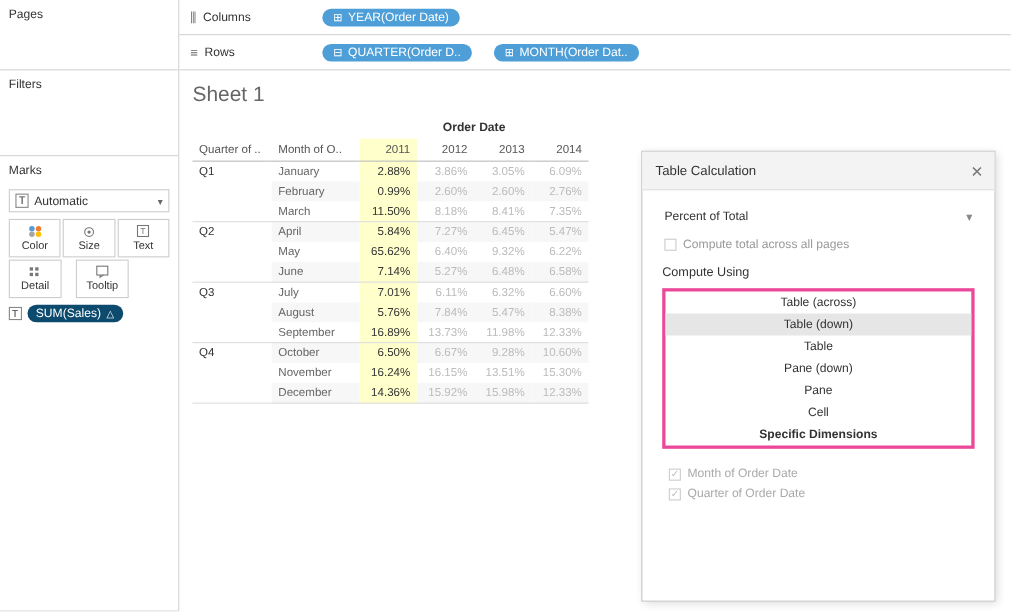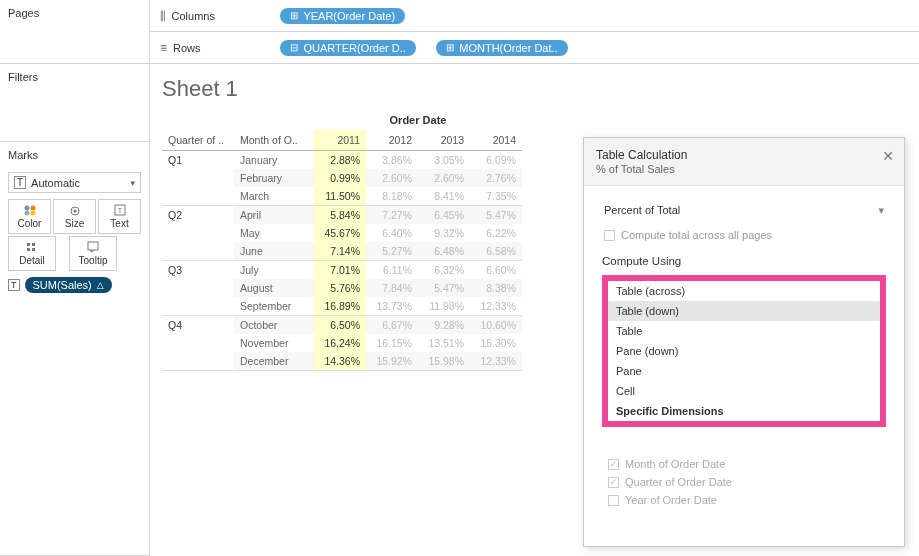--- a/index.html
+++ b/index.html
@@ -1,18 +1,18 @@
 <!DOCTYPE html>
 <html><head>
 <meta charset="utf-8">
 <style>
 * { box-sizing: border-box; margin: 0; padding: 0; font-family: -apple-system, BlinkMacSystemFont, "Segoe UI", Arial, sans-serif; }
 body { width: 919px; height: 556px; background: #fff; font-size: 11px; color: #333; position: relative; overflow: hidden; }
 .container { display: flex; height: 100%; }
-.sidebar { width: 150px; border-right: 1px solid #d4d4d4; display: flex; flex-direction: column; }
+.sidebar { width: 163px; border-right: 1px solid #d4d4d4; display: flex; flex-direction: column; }
 .panel { border-bottom: 1px solid #d4d4d4; }
 .panel-header { padding: 7px 8px; font-size: 11px; color: #333; }
 .pages-panel { height: 64px; }
 .filters-panel { height: 78px; }
 .marks-panel { flex: 1; padding-bottom: 10px; }
 .marks-dropdown { margin: 4px 8px 6px; border: 1px solid #ccc; padding: 3px 5px; display: flex; align-items: center; gap: 5px; background: #fff; }
 .marks-dropdown .dd-icon { font-size: 10px; border: 1px solid #888; padding: 0 2px; }
 .marks-dropdown .dd-arrow { margin-left: auto; font-size: 9px; color: #666; }
 .mark-buttons { display: flex; gap: 2px; margin: 0 8px 2px; }
 .mark-btn { flex: 1; border: 1px solid #ccc; padding: 4px 2px; text-align: center; background: #fff; font-size: 10px; }
@@ -23,21 +23,21 @@
 .pill-row .t-icon { border: 1px solid #888; font-size: 9px; padding: 0 2px; }
 .green-pill { background: #0c4a6e; color: #fff; border-radius: 10px; padding: 2px 8px; font-size: 11px; display: inline-flex; align-items: center; gap: 5px; }
 .green-pill .tri { font-size: 9px; }
 .main { flex: 1; display: flex; flex-direction: column; }
 .shelf-row { display: flex; align-items: center; border-bottom: 1px solid #d4d4d4; height: 32px; padding: 0 10px; gap: 20px; }
 .shelf-label { display: flex; align-items: center; gap: 6px; min-width: 100px; font-size: 11px; }
 .shelf-icon { color: #666; font-size: 12px; }
 .blue-pill { background: #4e9fd8; color: #fff; border-radius: 11px; padding: 2px 10px; font-size: 11px; display: inline-flex; align-items: center; gap: 5px; }
 .blue-pill .sym { font-size: 10px; }
 .sheet-area { padding: 12px 12px; position: relative; }
-.sheet-title { font-size: 22px; color: #666; font-weight: 300; margin-bottom: 8px; }
+.sheet-title { font-size: 19px; color: #666; font-weight: 300; margin-bottom: 8px; }
 .crosstab { border-collapse: collapse; }
 .ct-superheader { text-align: center; font-size: 11px; padding: 4px 0; }
 .ct-header th { border-bottom: 1px solid #bbb; font-weight: normal; font-size: 10.5px; padding: 4px 6px; text-align: right; color: #555; }
 .ct-header th.lh { text-align: left; }
 .ct-row td { padding: 3px 6px; font-size: 10.5px; text-align: right; }
 .ct-row td.q { text-align: left; width: 72px; vertical-align: top; border-bottom: 1px solid #ddd; }
 .ct-row td.m { text-align: left; width: 80px; color: #666; }
 .ct-row td.hl { background: #feffca; color: #333; font-weight: 500; }
 .ct-row td.dim { color: #bbb; }
 .ct-row.divider td { border-bottom: 1px solid #ddd; }
@@ -45,21 +45,21 @@
 .dialog { position: absolute; left: 583px; top: 137px; width: 322px; height: 410px; background: #fff; border: 1px solid #c6c6c6; box-shadow: 2px 2px 8px rgba(0,0,0,0.15); }
 .dialog-header { background: #f3f3f3; padding: 10px 12px; border-bottom: 1px solid #e0e0e0; }
 .dialog-title { font-size: 12px; color: #333; }
 .dialog-sub { font-size: 11px; color: #666; margin-top: 1px; }
 .dialog-close { position: absolute; right: 10px; top: 10px; font-size: 14px; color: #777; cursor: pointer; }
 .dialog-body { padding: 14px 18px; }
 .dlg-section-label { font-size: 11.5px; margin-bottom: 8px; color: #333; }
 .dlg-select { display: flex; justify-content: space-between; padding: 4px 2px; font-size: 11px; color: #333; margin-bottom: 8px; }
 .dlg-check { display: flex; align-items: center; gap: 6px; font-size: 11px; color: #999; margin-bottom: 14px; padding-left: 2px; }
 .dlg-check .cb { width: 11px; height: 11px; border: 1px solid #ccc; }
-.compute-list { border: 6px solid #ec4899; margin-bottom: 28px; }
+.compute-list { border: 3px solid #ec4899; margin-bottom: 14px; text-align: center; }
 .compute-item { padding: 4px 8px; font-size: 11px; color: #333; }
 .compute-item.sel { background: #e6e6e6; }
 .compute-item.bold { font-weight: bold; }
 .dim-list { }
 .dim-item { display: flex; align-items: center; gap: 6px; padding: 3px 6px; font-size: 11px; color: #aaa; }
 .dim-item .cb { width: 11px; height: 11px; border: 1px solid #ccc; display: inline-flex; align-items: center; justify-content: center; font-size: 9px; color: #bbb; }
 svg { display: block; }
 </style>
 </head>
 <body>
@@ -202,21 +202,21 @@
             <tr class="ct-row">
               <td class="q" rowspan="3">Q2</td>
               <td class="m alt-bg">April</td>
               <td class="hl" style="width: 52px;">5.84%</td>
               <td class="dim alt-bg" style="width: 52px;">7.27%</td>
               <td class="dim alt-bg" style="width: 52px;">6.45%</td>
               <td class="dim alt-bg" style="width: 52px;">5.47%</td>
             </tr>
             <tr class="ct-row">
               <td class="m">May</td>
-              <td class="hl" style="width: 52px;">45.67%</td>
+              <td class="hl" style="width: 52px;">65.62%</td>
               <td class="dim" style="width: 52px;">6.40%</td>
               <td class="dim" style="width: 52px;">9.32%</td>
               <td class="dim" style="width: 52px;">6.22%</td>
             </tr>
             <tr class="ct-row divider">
               <td class="m alt-bg">June</td>
               <td class="hl" style="width: 52px;">7.14%</td>
               <td class="dim alt-bg" style="width: 52px;">5.27%</td>
               <td class="dim alt-bg" style="width: 52px;">6.48%</td>
               <td class="dim alt-bg" style="width: 52px;">6.58%</td>
@@ -267,21 +267,20 @@
             </tr>
           </tbody>
       </table>
     </div>
   </div>
 </div>
 
 <div class="dialog">
   <div class="dialog-header">
     <div class="dialog-title">Table Calculation</div>
-    <div class="dialog-sub">% of Total Sales</div>
     <div class="dialog-close">✕</div>
   </div>
   <div class="dialog-body">
     <div class="dlg-select">
       <span>Percent of Total</span>
       <span style="color:#888;">▾</span>
     </div>
     <div class="dlg-check">
       <span class="cb"></span>
       <span>Compute total across all pages</span>
@@ -298,19 +297,15 @@
       </div>
     <div class="dim-list" id="dim-list">
         <div class="dim-item">
           <span class="cb">✓</span>
           <span>Month of Order Date</span>
         </div>
         <div class="dim-item">
           <span class="cb">✓</span>
           <span>Quarter of Order Date</span>
         </div>
-        <div class="dim-item">
-          <span class="cb"></span>
-          <span>Year of Order Date</span>
-        </div>
       </div>
   </div>
 </div>
 
 </body></html>

